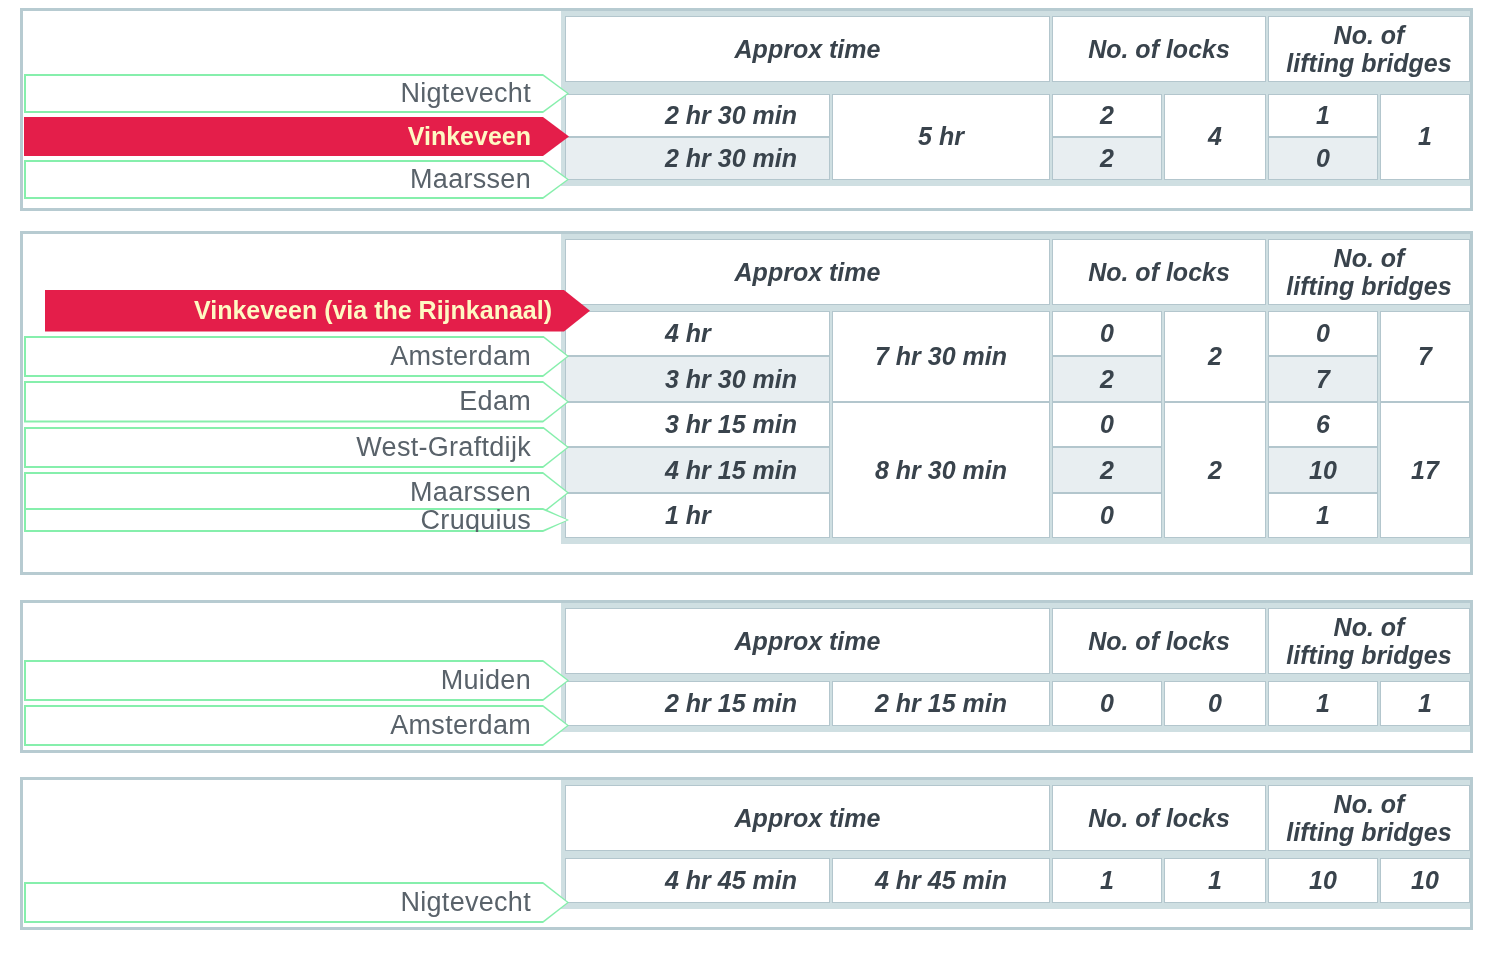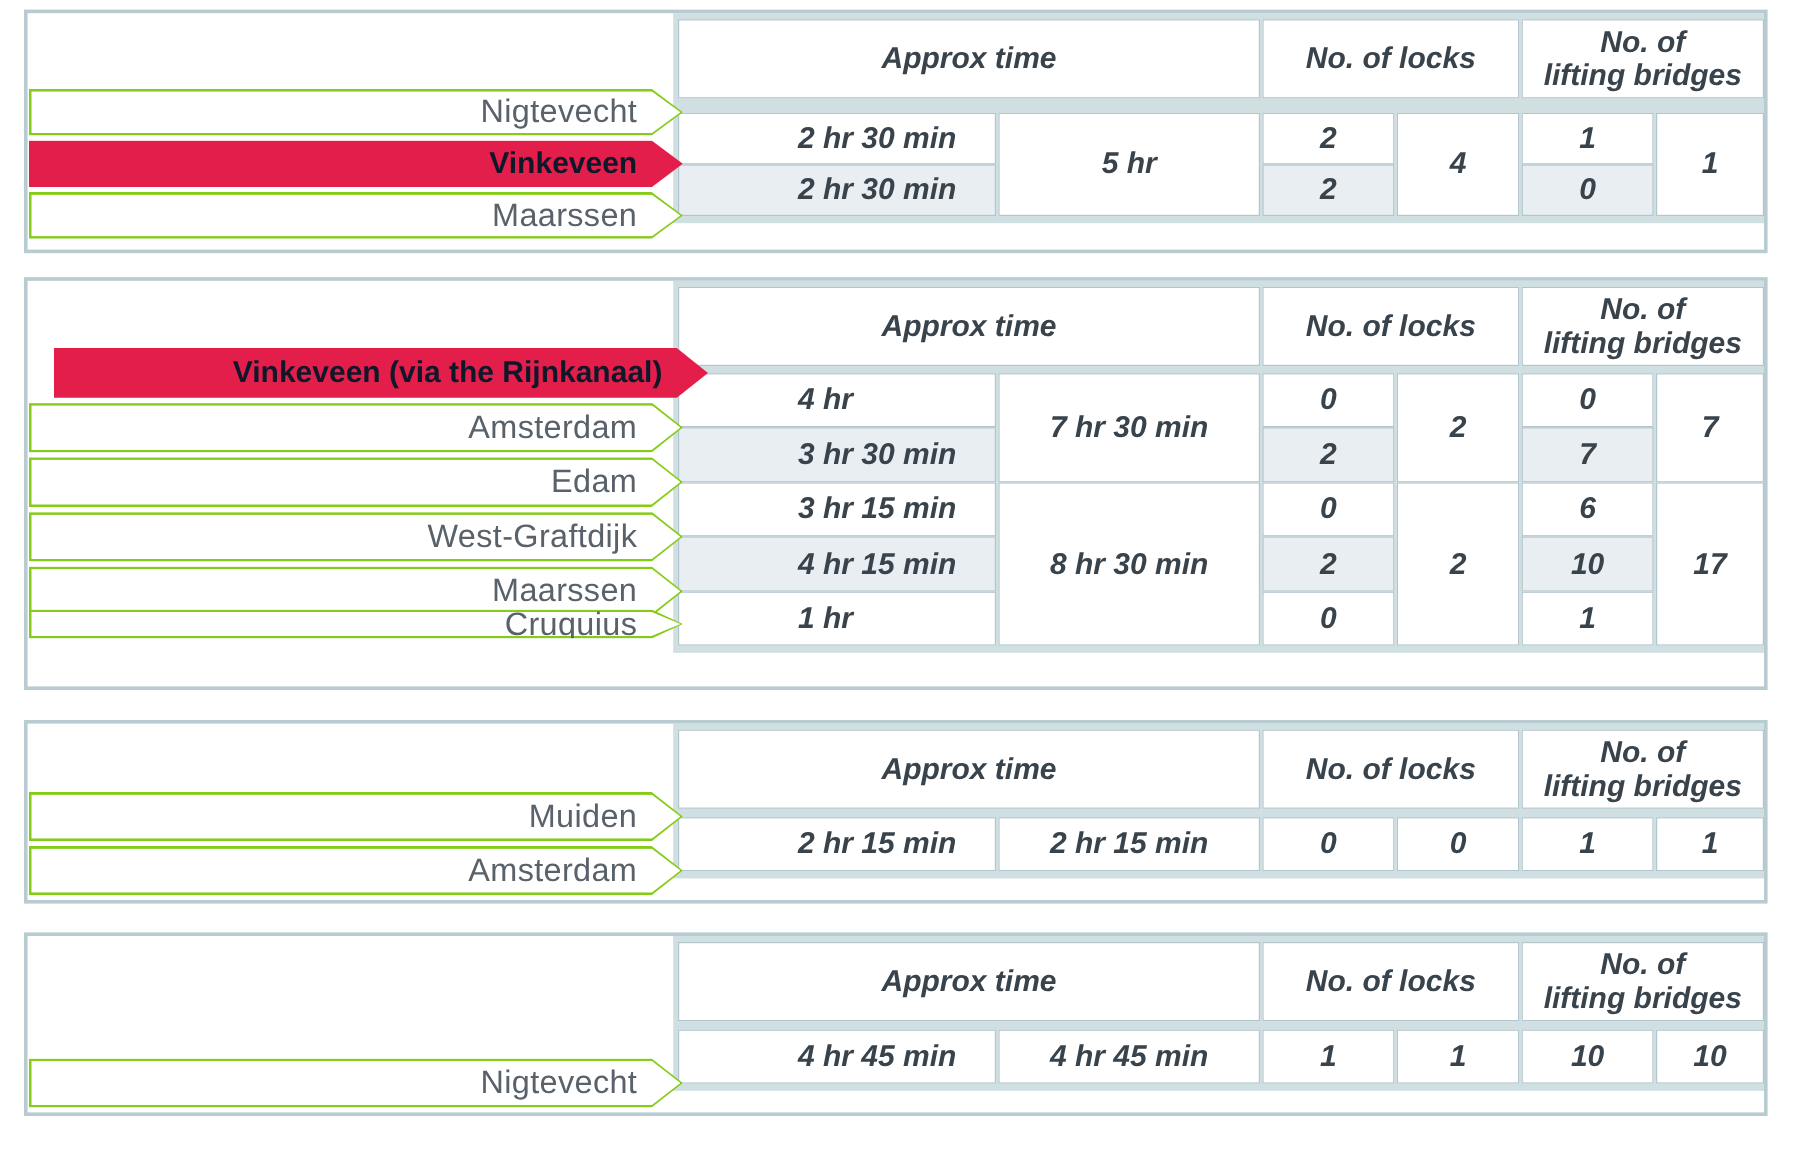--- a/index.html
+++ b/index.html
@@ -26,37 +26,37 @@
     position:absolute;z-index:1;background:#fff;
     border:1px solid #b3c6cd;box-sizing:border-box;
     display:flex;align-items:center;
     font-style:italic;font-weight:700;font-size:25px;color:var(--ink,#39434c);
   }
   .cell.shade{background:var(--shade,#e8eef1);}
   .tleg{justify-content:flex-start;padding-left:99px;}
   .ttot,.num{justify-content:center;}
   .chev{
     position:absolute;left:1px;width:545px;z-index:2;
-    background:#84cc16;
+    background:#86efac;
     clip-path:polygon(0 0, calc(100% - 26px) 0, 100% 50%, calc(100% - 26px) 100%, 0 100%);
     filter:drop-shadow(1px 2px 1px rgba(90,110,120,.30));
   }
   .chev-in{
     position:absolute;inset:2px;background:#fff;
     clip-path:polygon(0 0, calc(100% - 24px) 0, 100% 50%, calc(100% - 24px) 100%, 0 100%);
   }
   .chev.red{background:var(--red,#e41e4a);}
   .chev.red .chev-in{background:var(--red,#e41e4a);}
   .place-label{
     position:absolute;inset:0;z-index:3;
     display:flex;align-items:center;justify-content:flex-end;
     padding-right:38px;box-sizing:border-box;
     font-size:27px;font-weight:300;color:#59626a;letter-spacing:.3px;
   }
-  .chev.red .place-label{color:#0f172a;font-weight:700;font-size:25px;letter-spacing:0;}
+  .chev.red .place-label{color:#fef9c3;font-weight:700;font-size:25px;letter-spacing:0;}
 </style>
 </head>
 <body>
 
 <div class="page">
   <div id="tables-root">
       <div class="rtable" style="top: 8px; height: 203px;">
         <div class="backdrop" style="left: 538px; top: 0px; width: 909px; height: 174.5px;"></div>
         <div class="hcell" style="left: 542px; width: 485px;">Approx time</div>
         <div class="hcell" style="left: 1029px; width: 214px;">No. of locks</div>

